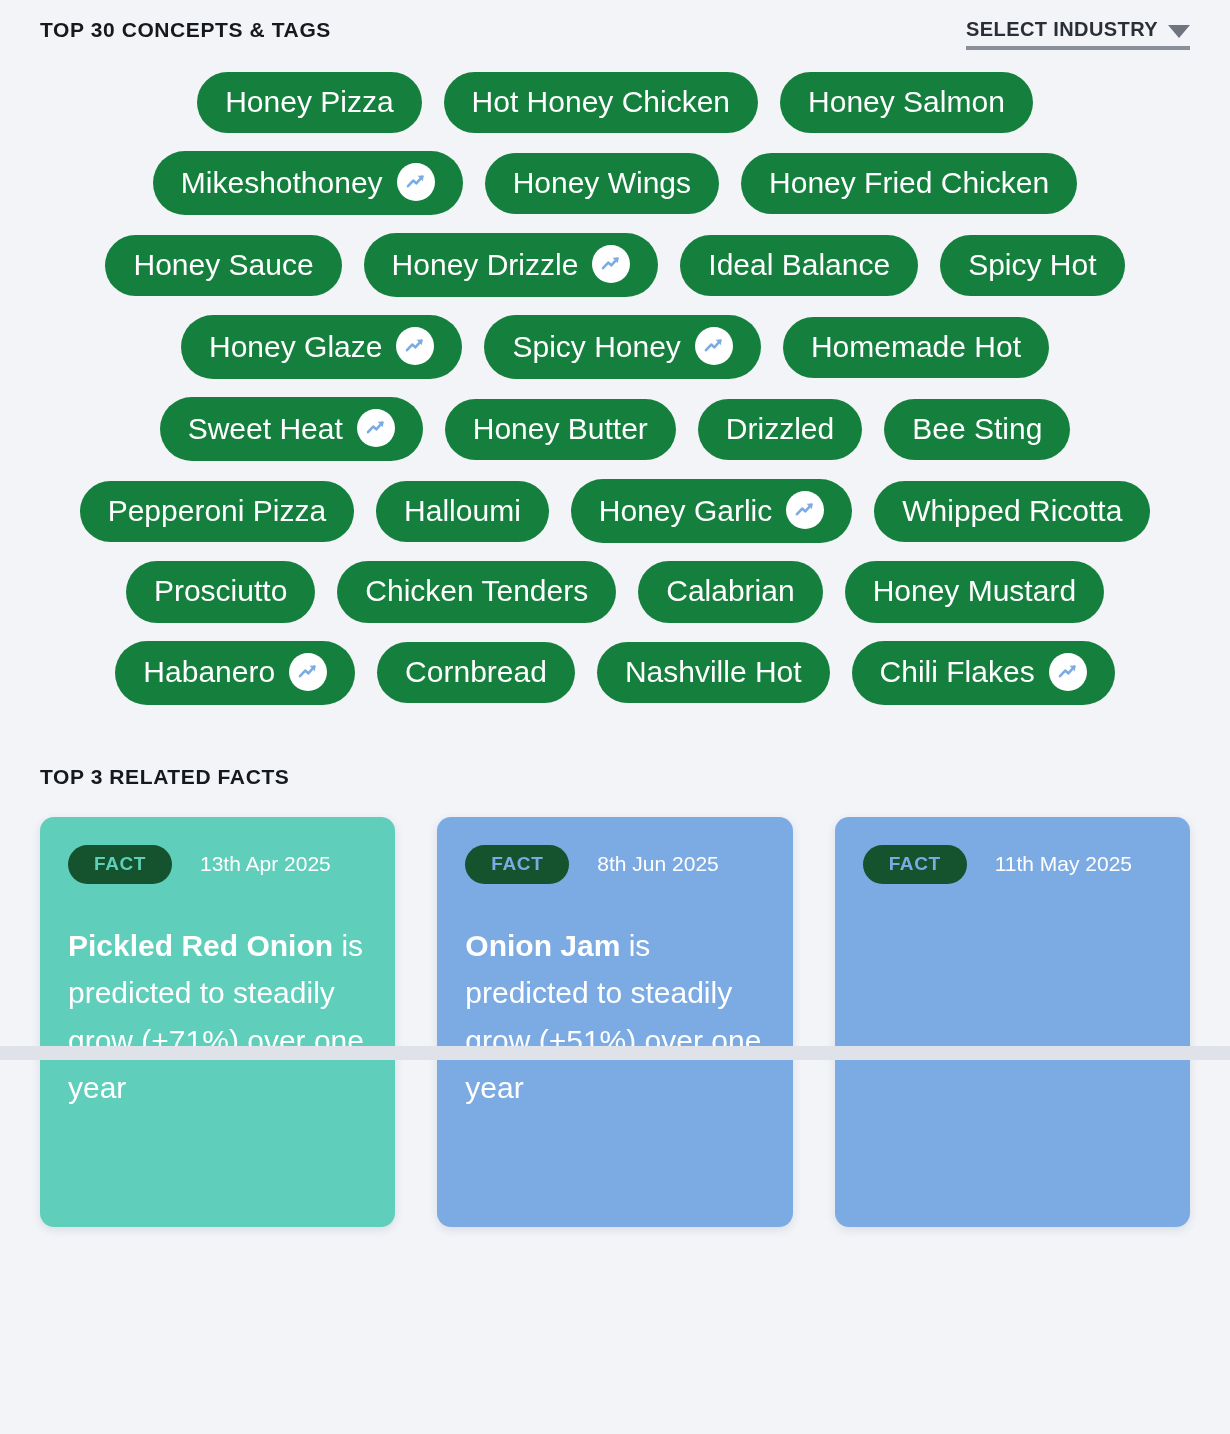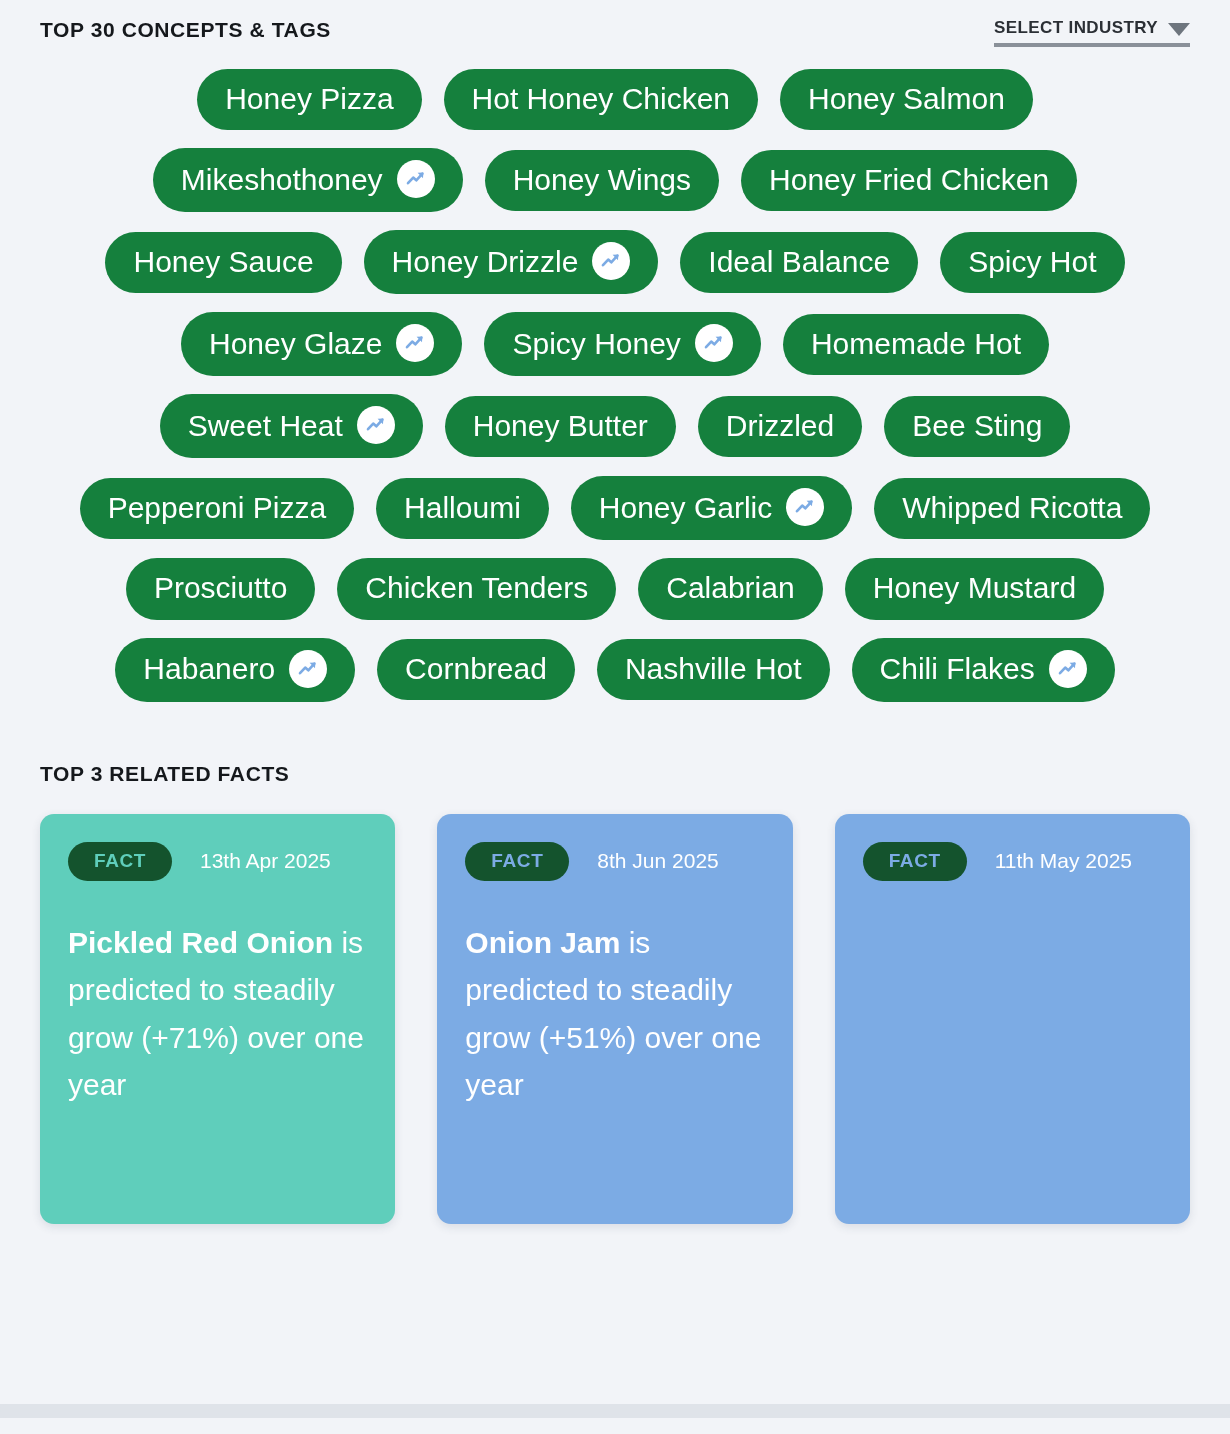--- a/index.html
+++ b/index.html
@@ -9,21 +9,21 @@
     padding: 0;
     width: 1230px;
     height: 1434px;
     background: #f2f4f8;
     font-family: "Liberation Sans", sans-serif;
     overflow: hidden;
   }
   .page {
     position: relative;
     width: 1230px;
-    height: 1418px;
+    height: 1060px;
     background: #f2f4f8;
   }
 
   
   .section-header {
     display: flex;
     align-items: flex-start;
     justify-content: space-between;
     padding: 18px 40px 0 40px;
   }
@@ -40,21 +40,21 @@
   .industry-select {
     display: flex;
     align-items: center;
     gap: 10px;
     border-bottom: 4px solid #8a9099;
     padding-bottom: 5px;
     cursor: pointer;
     user-select: none;
   }
   .industry-select .label {
-    font-size: 17px;
+    font-size: 20px;
     font-weight: bold;
     letter-spacing: 0.4px;
     color: #2b2f35;
     text-transform: uppercase;
     white-space: nowrap;
   }
   .caret {
     width: 0; height: 0;
     border-left: 11px solid transparent;
     border-right: 11px solid transparent;

